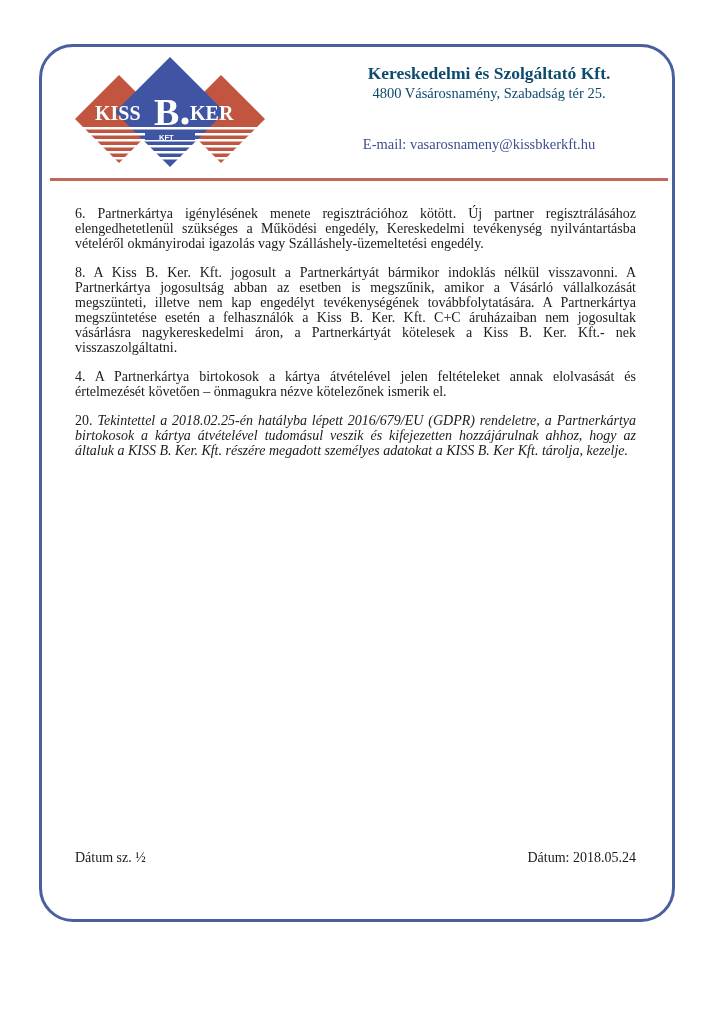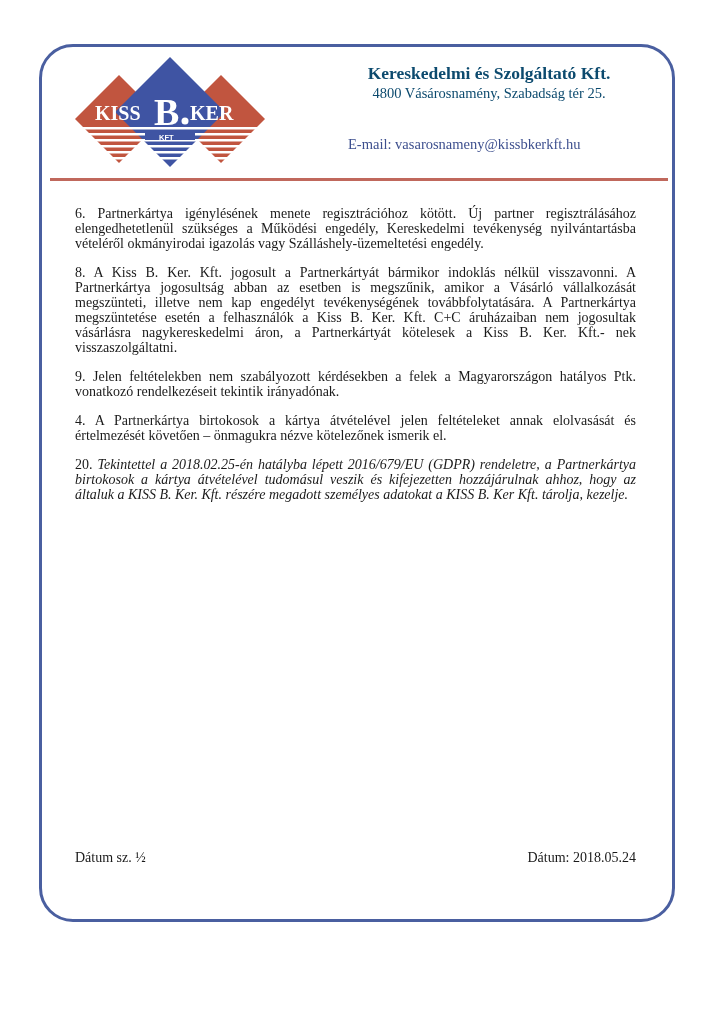--- a/index.html
+++ b/index.html
@@ -4,21 +4,21 @@
 <style>
   html, body { margin: 0; padding: 0; background: #ffffff; }
   body { width: 714px; height: 1030px; position: relative; overflow: hidden;
          font-family: "Liberation Serif", "DejaVu Serif", serif; color: #1a1a1a; }
   .frame { position: absolute; left: 39px; top: 44px; width: 636px; height: 878px;
            border: 3px solid #4a5fa0; border-radius: 34px; box-sizing: border-box; }
   .logo { position: absolute; left: 75px; top: 55px; width: 190px; height: 115px; }
   .header-text { position: absolute; left: 330px; top: 62px; width: 318px; text-align: center; color: #0c4a6e; }
   .company-name { font-weight: bold; font-size: 17.5px; line-height: 22px; margin: 0; }
   .address { font-size: 14.5px; line-height: 18px; margin: 0; }
-  .email { position: absolute; left: 348px; top: 136px; width: 318px; 
+  .email { position: absolute; left: 320px; top: 136px; width: 318px; text-align: center;
            font-size: 14.5px; color: #3d4f8e; }
   .divider { position: absolute; left: 50px; top: 178px; width: 618px; height: 3px; background: #c0685c; }
   .content { position: absolute; left: 75px; top: 206px; width: 561px; font-size: 14px; line-height: 15px; }
   .content p { margin: 0 0 14px 0; text-align: justify; }
   .content p.it em { font-style: italic; }
   .footer { position: absolute; left: 75px; top: 850px; width: 561px; font-size: 14px;
             display: flex; justify-content: space-between; }
 </style>
 </head>
 <body>
@@ -57,21 +57,20 @@
   <p class="company-name">Kereskedelmi és Szolgáltató Kft.</p>
   <p class="address">4800 Vásárosnamény, Szabadság tér 25.</p>
 </div>
 <div class="email">E-mail: vasarosnameny@kissbkerkft.hu</div>
 
 <div class="divider"></div>
 
 <div class="content">
   <p><span>6.</span> <span>Partnerkártya igénylésének menete regisztrációhoz kötött. Új partner regisztrálásához elengedhetetlenül szükséges a Működési engedély, Kereskedelmi tevékenység nyilvántartásba vételéről okmányirodai igazolás vagy Szálláshely-üzemeltetési engedély.</span></p>
   <p><span>8.</span> <span>A Kiss B. Ker. Kft. jogosult a Partnerkártyát bármikor indoklás nélkül visszavonni. A Partnerkártya jogosultság abban az esetben is megszűnik, amikor a Vásárló vállalkozását megszünteti, illetve nem kap engedélyt tevékenységének továbbfolytatására. A Partnerkártya megszüntetése esetén a felhasználók a Kiss B. Ker. Kft. C+C áruházaiban nem jogosultak vásárlásra nagykereskedelmi áron, a Partnerkártyát kötelesek a Kiss B. Ker. Kft.- nek visszaszolgáltatni.</span></p>
-  <p><span>9.</span> <span>Jelen feltételekben nem szabályozott kérdésekben a felek a Magyarországon hatályos Ptk. vonatkozó rendelkezéseit tekintik irányadónak.</span></p>
   <p><span>4.</span> <span>A Partnerkártya birtokosok a kártya átvételével jelen feltételeket annak elolvasását és értelmezését követően – önmagukra nézve kötelezőnek ismerik el.</span></p>
   <p class="it"><span>20.</span> <em>Tekintettel a 2018.02.25-én hatályba lépett 2016/679/EU (GDPR) rendeletre, a Partnerkártya birtokosok a kártya átvételével tudomásul veszik és kifejezetten hozzájárulnak ahhoz, hogy az általuk a KISS B. Ker. Kft. részére megadott személyes adatokat a KISS B. Ker Kft. tárolja, kezelje.</em></p>
 </div>
 
 <div class="footer">
   <span>Dátum sz. ½</span>
   <span>Dátum: 2018.05.24</span>
 </div>
 
 </body></html>

